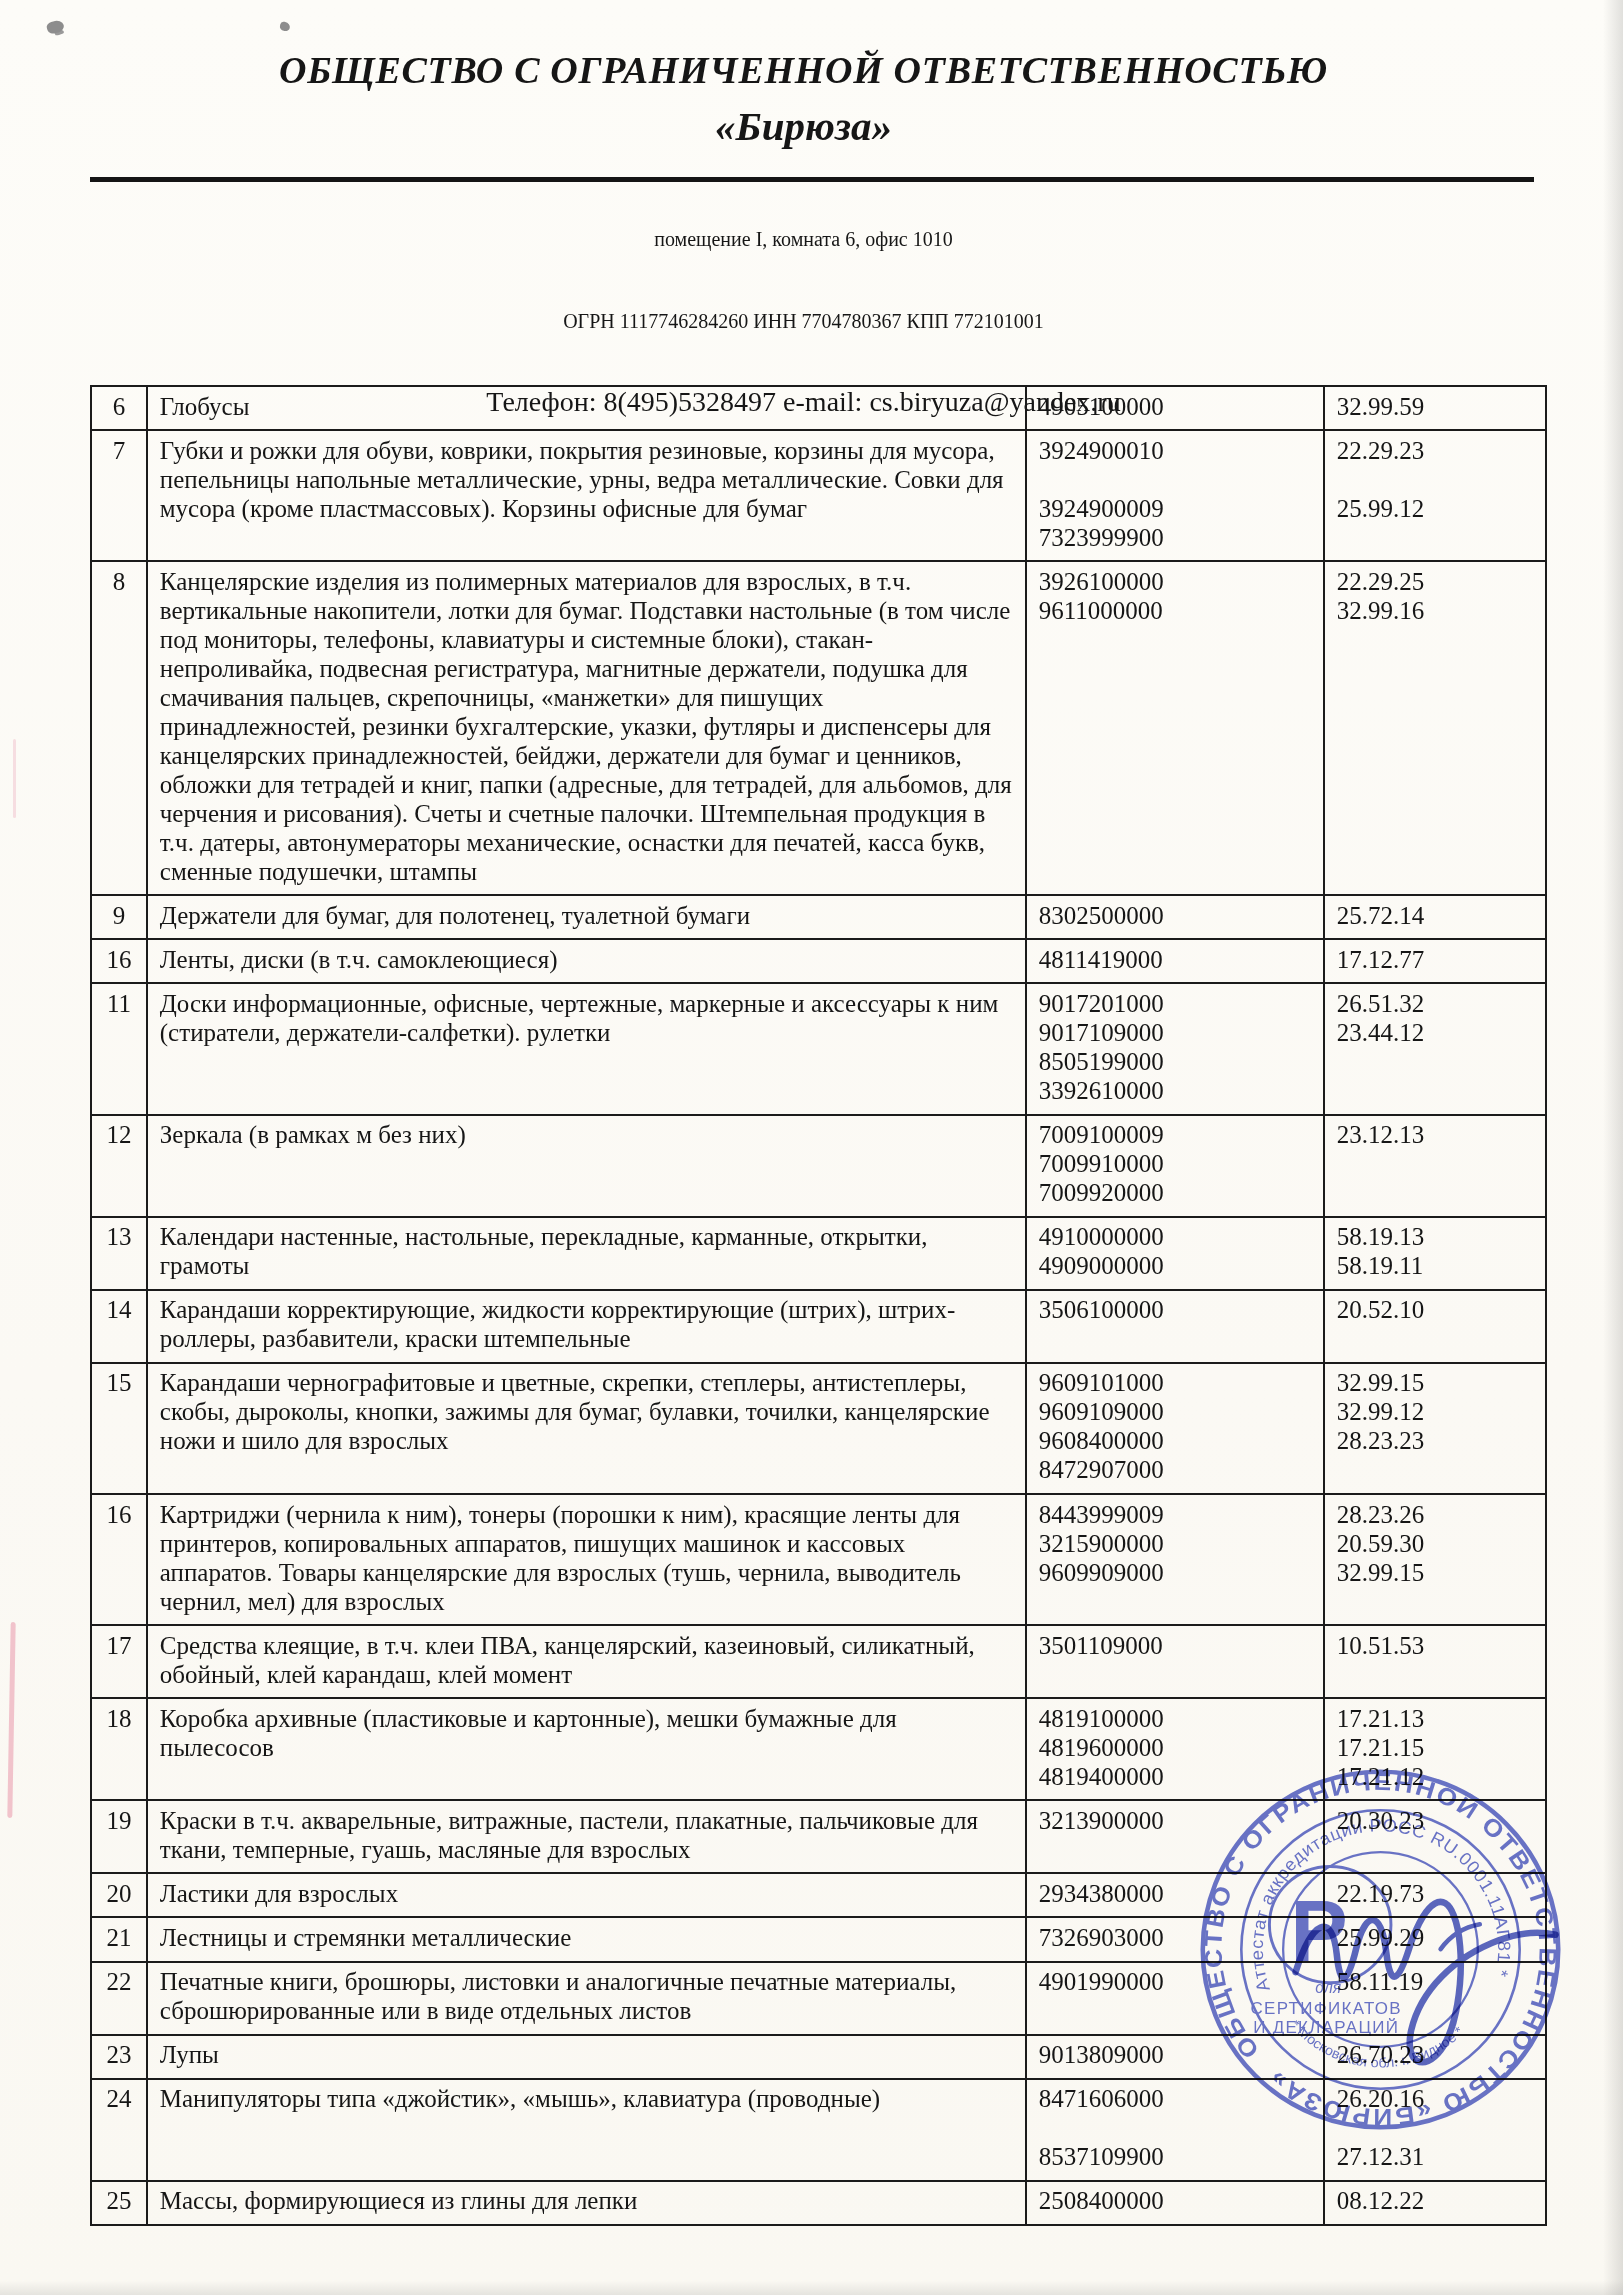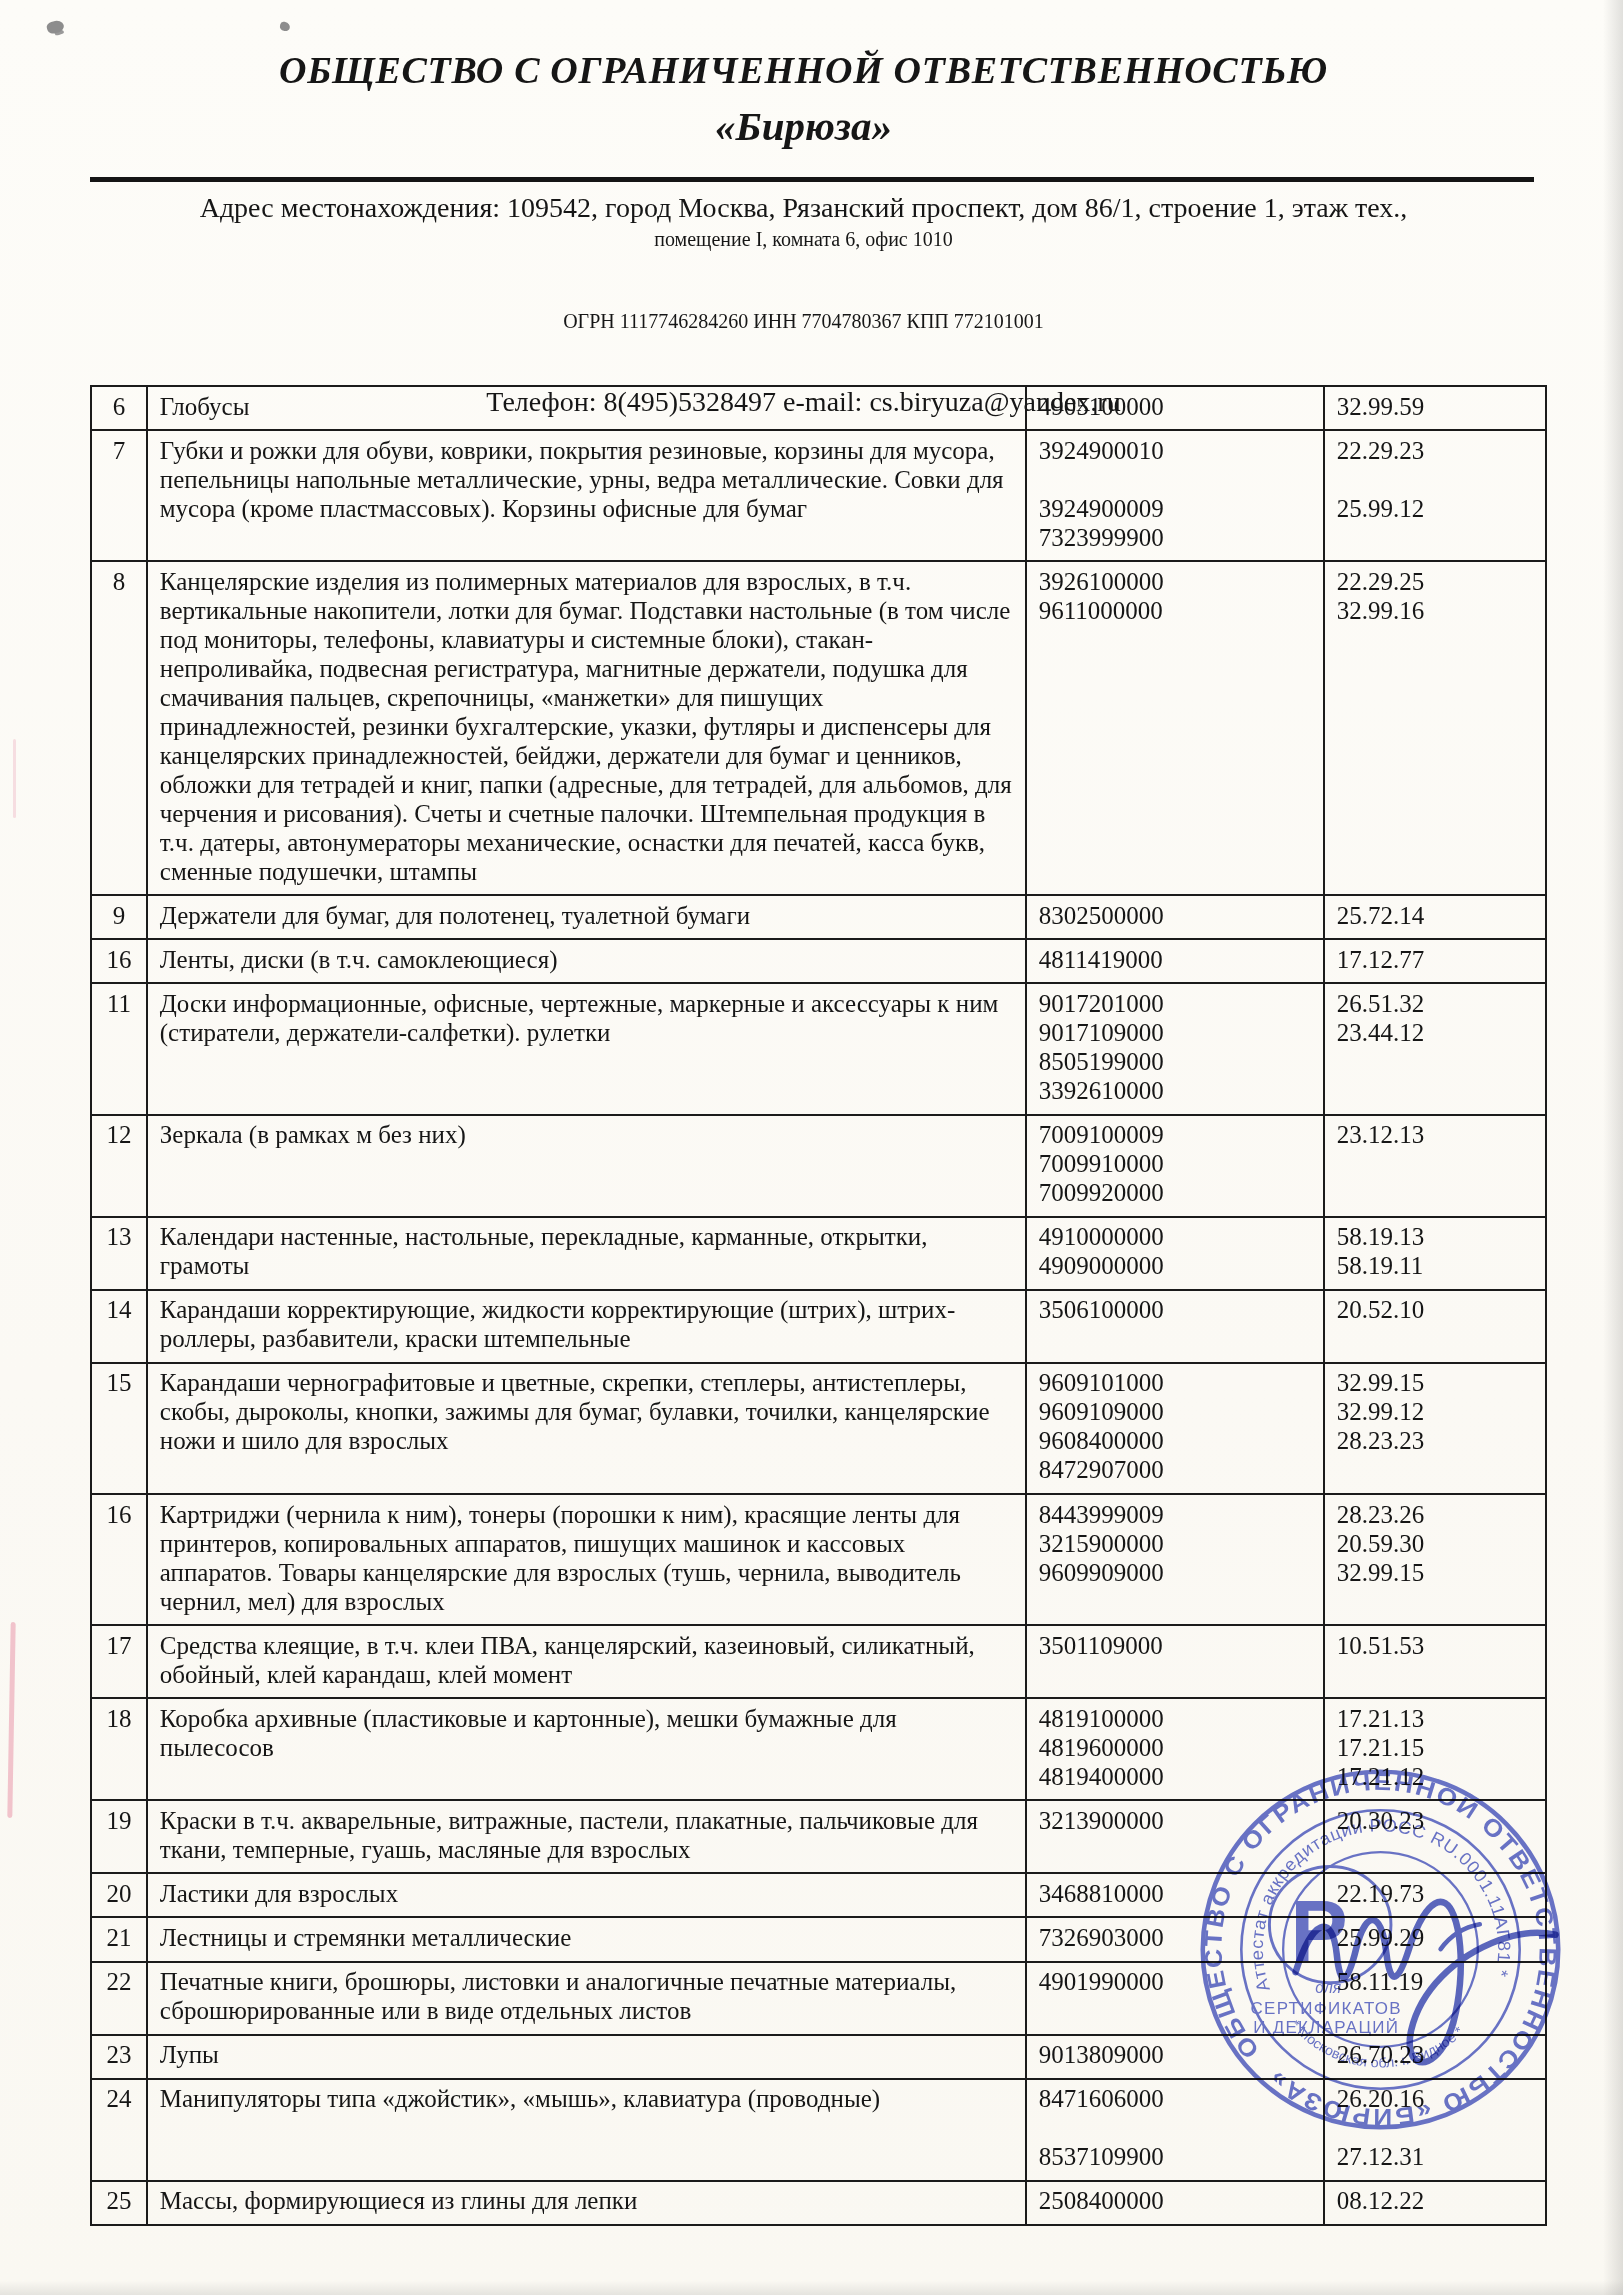--- a/index.html
+++ b/index.html
@@ -70,21 +70,20 @@
   <div class="speck speck1"></div>
   <div class="speck speck2"></div>
   <div class="pink-line"></div>
   <div class="pink-line2"></div>
   <div class="edge-right"></div>
   <div class="edge-bottom"></div>
 
   <div class="center-text title-1">ОБЩЕСТВО С ОГРАНИЧЕННОЙ ОТВЕТСТВЕННОСТЬЮ</div>
   <div class="center-text title-2">«Бирюза»</div>
   <div class="header-rule"></div>
-  <div class="center-text addr-1">Адрес местонахождения: 109542, город Москва, Рязанский проспект, дом 86/1, строение 1, этаж тех.,</div>
   <div class="center-text addr-2">помещение I, комната 6, офис 1010</div>
   <div class="center-text reg-line">ОГРН 1117746284260 ИНН 7704780367 КПП 772101001</div>
   <div class="center-text contact-line">Телефон: 8(495)5328497 e-mail: cs.biryuza@yandex.ru</div>
 
   <table class="products">
     <colgroup>
       <col style="width:56px">
       <col style="width:879px">
       <col style="width:298px">
       <col style="width:222px">
@@ -255,21 +254,21 @@
             <div class="code-line">3213900000</div>
           </td>
           <td>
             <div class="okpd-line">20.30.23</div>
           </td>
         </tr>
         <tr>
           <td class="row-number">20</td>
           <td class="row-description">Ластики для взрослых</td>
           <td>
-            <div class="code-line">3468810000</div>
+            <div class="code-line">2934380000</div>
           </td>
           <td>
             <div class="okpd-line">22.19.73</div>
           </td>
         </tr>
         <tr>
           <td class="row-number">21</td>
           <td class="row-description">Лестницы и стремянки металлические</td>
           <td>
             <div class="code-line">7326903000</div>

